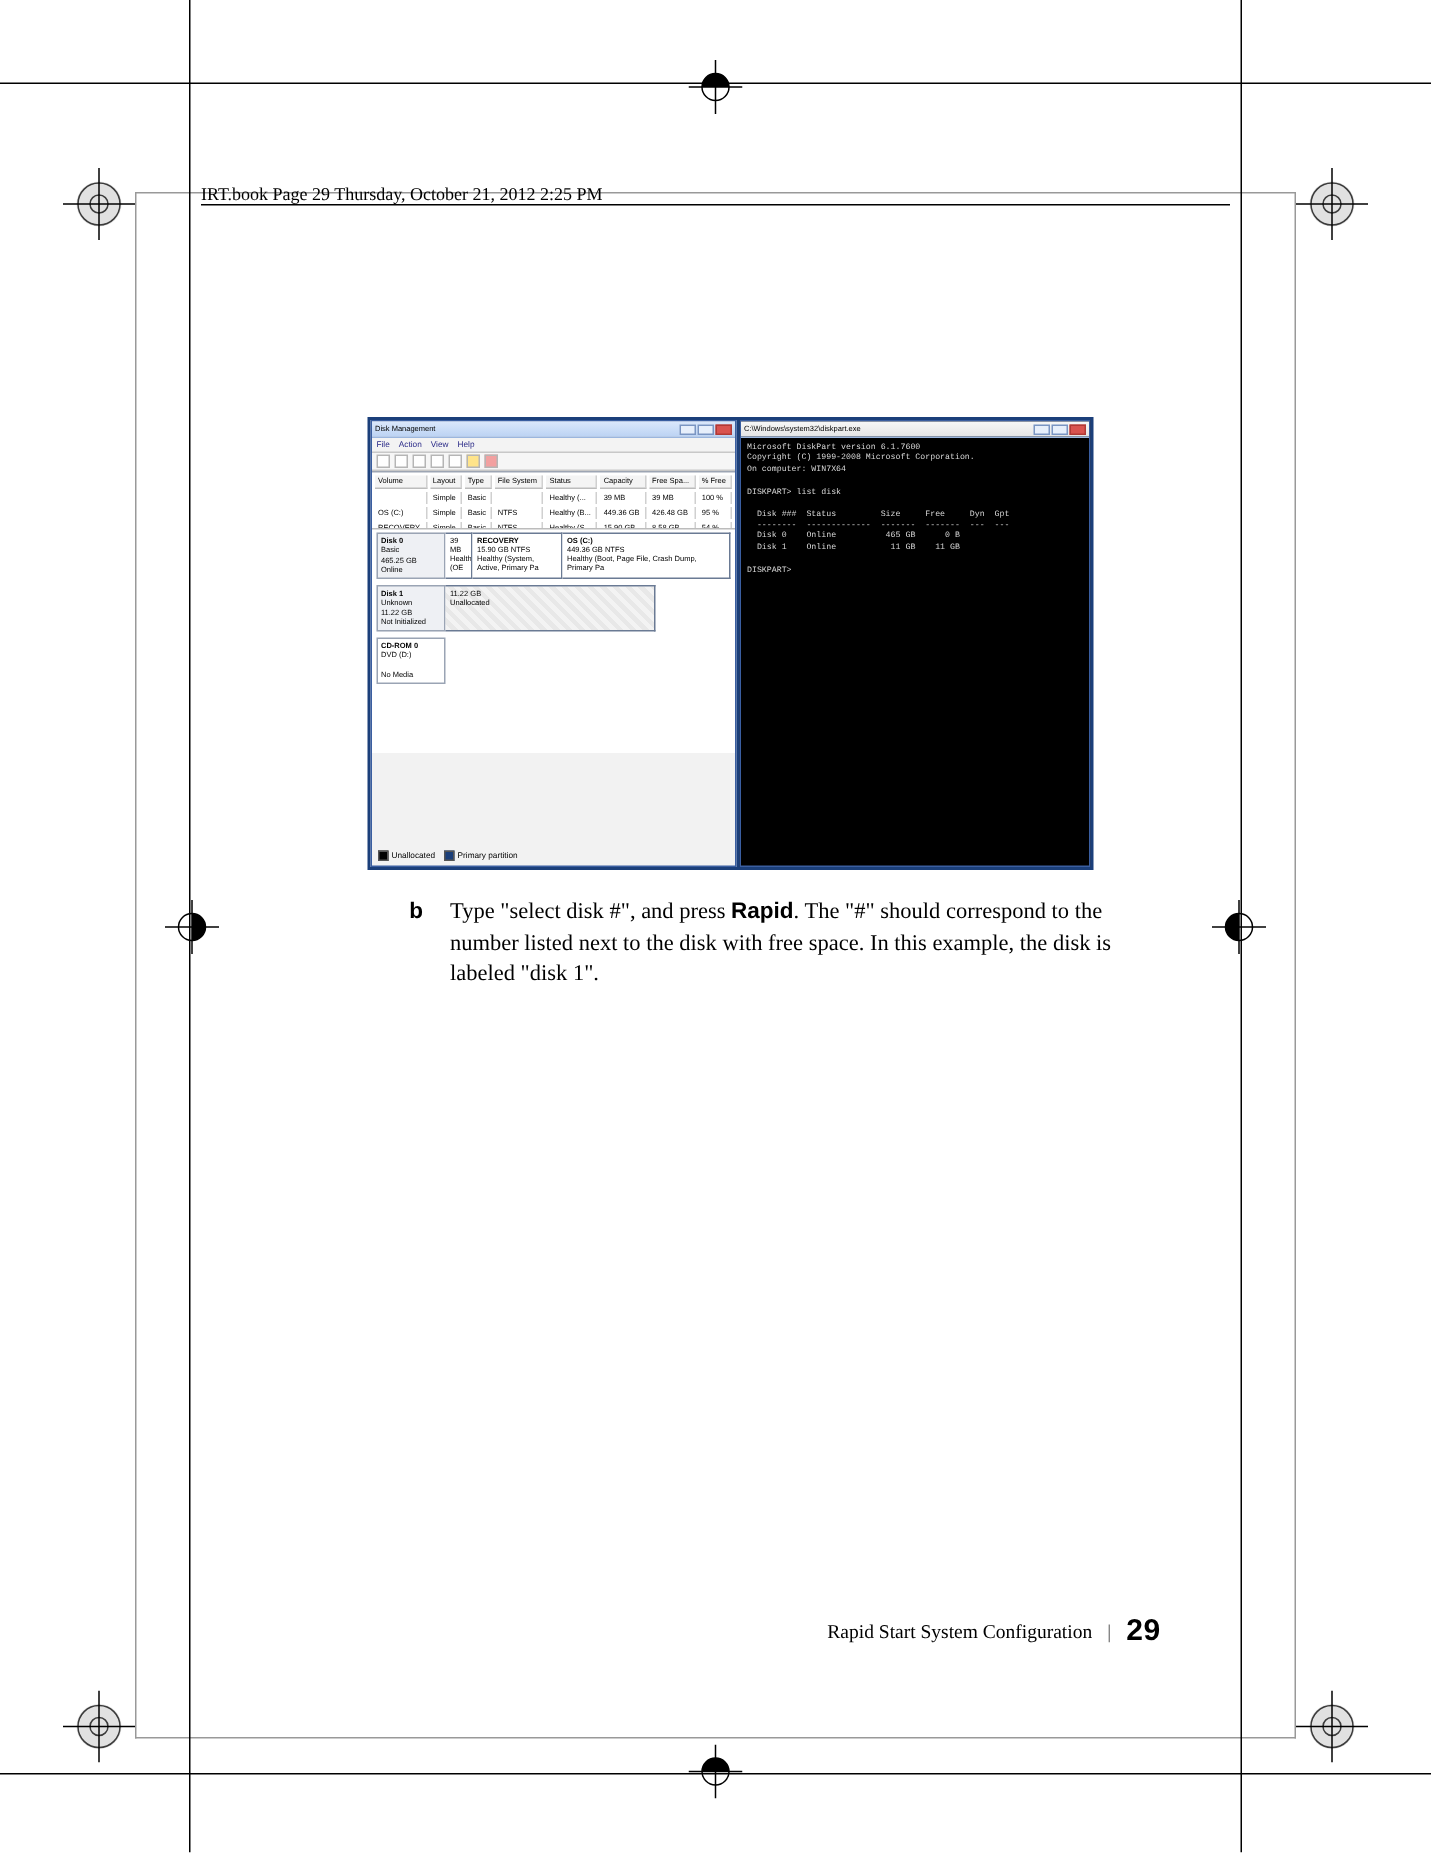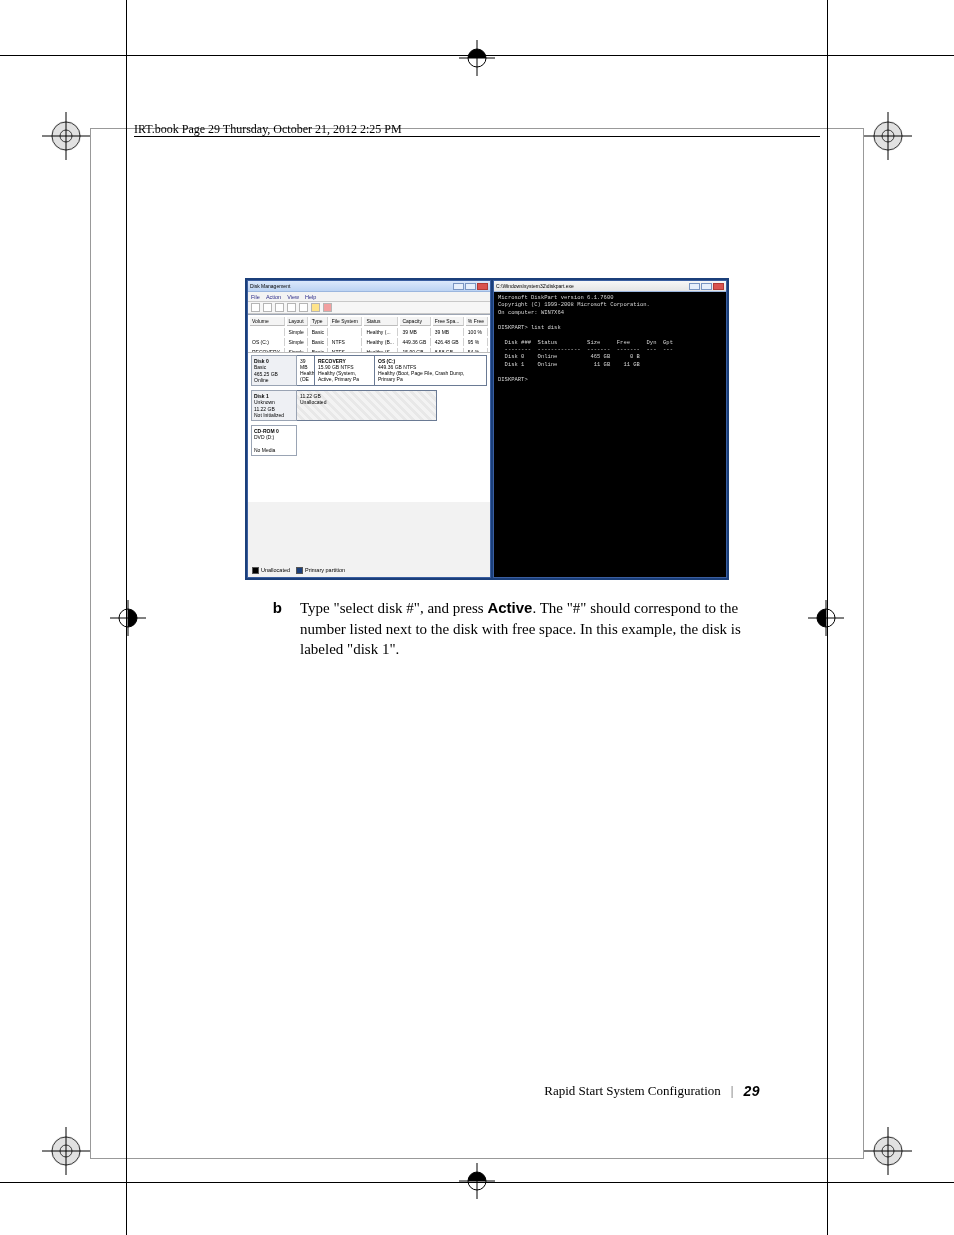--- a/index.html
+++ b/index.html
@@ -219,33 +219,32 @@
     width: 14px;
     text-align: right;
   }
   .step .txt { flex:1; }
   .step .key { font-family: Helvetica, Arial, sans-serif; font-weight: bold; }
 
   
   .footer {
     position: absolute;
     bottom: 136px;
-    right: 194px;
+    right: 180px;
     font-size: 13px;
     display: flex;
     align-items: center;
     gap: 10px;
   }
   .footer .sep { opacity:.7; }
   .footer .pg {
     font-family: Helvetica, Arial, sans-serif;
     font-weight: bold;
-    font-size: 14px;
+    font-size: 20px;
     letter-spacing: .5px;
-    font-style: italic;
   }
 </style>
 </head>
 <body>
 
 <div class="frame-line frame-top"></div>
 <div class="frame-line frame-left"></div>
 <div class="frame-line frame-right"></div>
 <div class="frame-line frame-bottom"></div>
 
@@ -479,21 +478,21 @@
 <span>  Disk 0    Online          465 GB      0 B</span>
 <span>  Disk 1    Online           11 GB    11 GB</span>
 
 <span>DISKPART&gt;</span></pre>
   </div>
 </div>
 
 <div class="step">
   <div class="bullet">b</div>
   <div class="txt">
-    <span>Type "select disk #", and press </span><span class="key">Active</span><span>.  The "#" should correspond to the number listed next to the disk with free space.  In this example, the disk is labeled "disk 1".</span>
+    <span>Type "select disk #", and press </span><span class="key">Rapid</span><span>.  The "#" should correspond to the number listed next to the disk with free space.  In this example, the disk is labeled "disk 1".</span>
   </div>
 </div>
 
 <div class="footer">
   <span>Rapid Start System Configuration</span>
   <span class="sep">|</span>
   <span class="pg">29</span>
 </div>
 
 </body></html>

